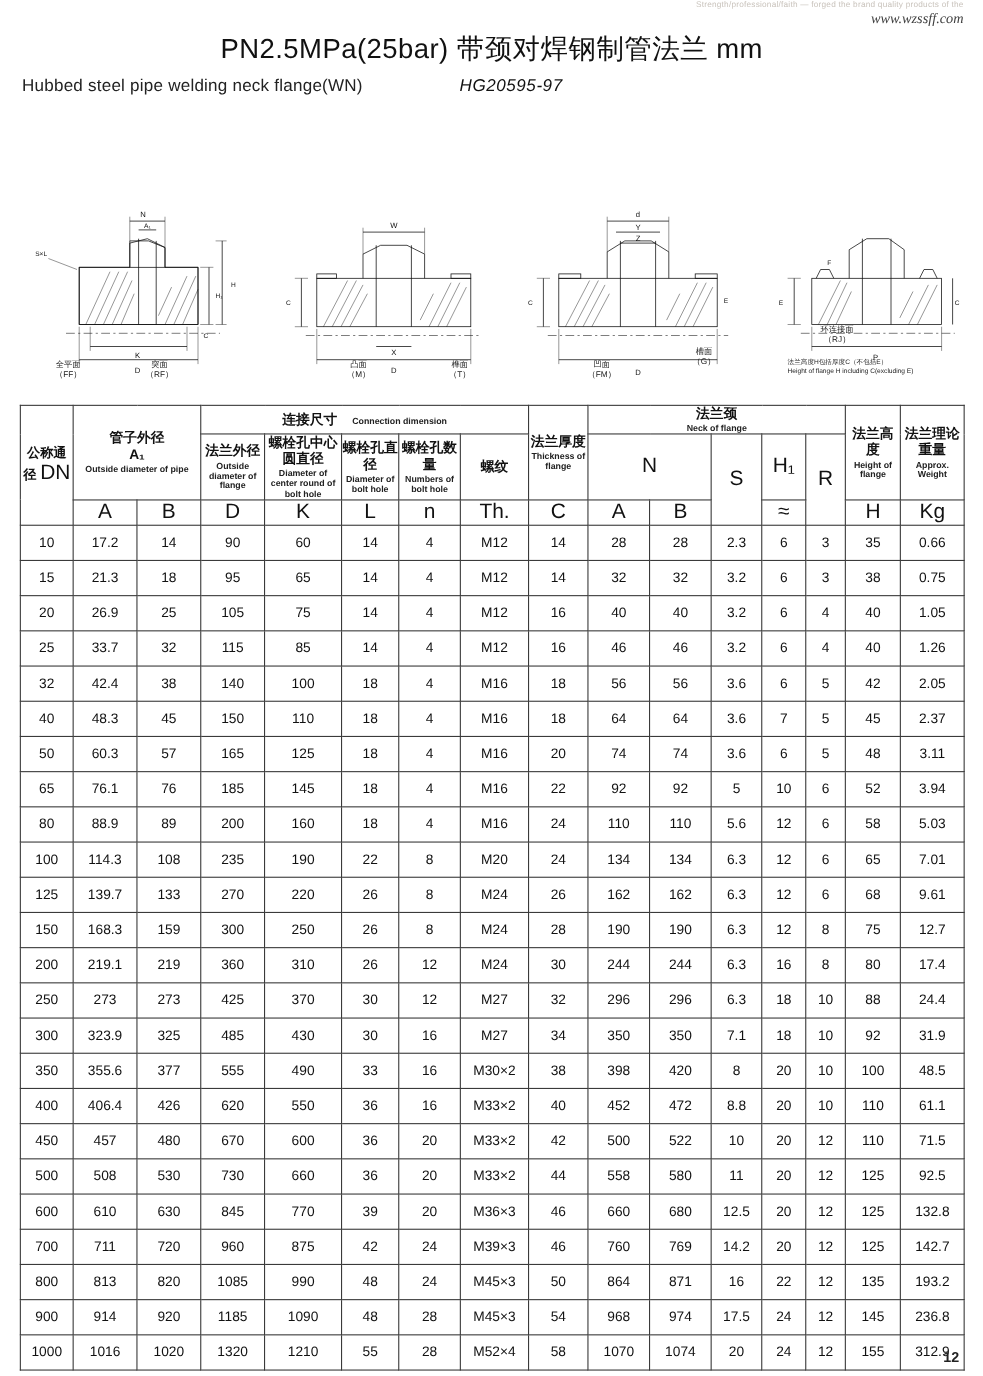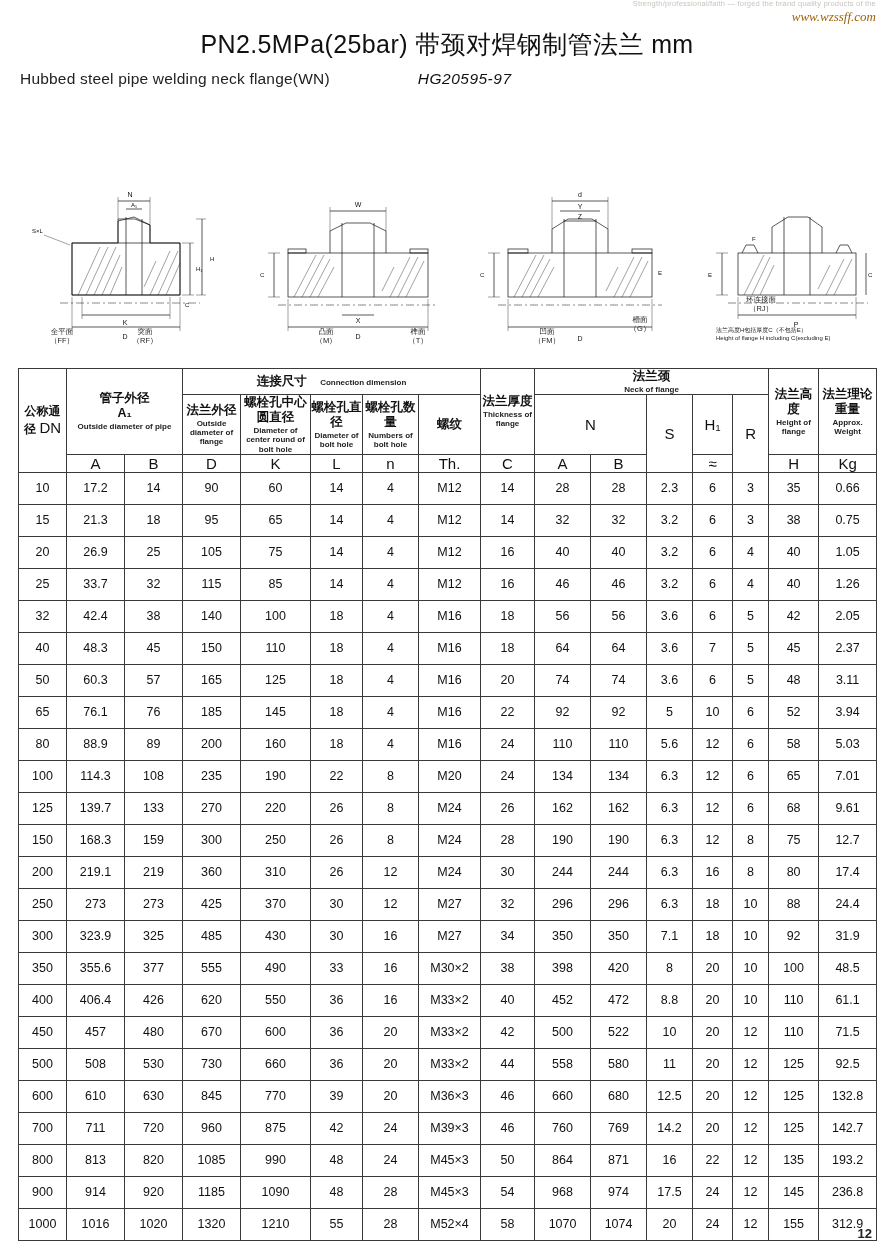--- a/index.html
+++ b/index.html
@@ -31,21 +31,21 @@
     text-align: right;
     line-height: 1.1;
   }
   .topbar .wm {
     font-size: 7.5px;
     color: #c9c3bc;
     letter-spacing: 0.2px;
   }
   .topbar .url {
     font-size: 13px;
-    color: #a16207;
+    color: #404040;
     font-style: italic;
     margin-top: 2px;
     font-family: "Liberation Serif", serif;
   }
 
   
   .title-block {
     position: absolute;
     top: 28px;
     left: 20px;
@@ -125,21 +125,21 @@
     vertical-align: middle;
     font-size: 12.5px;
     color: #111;
     padding: 0;
   }
   table.spec td.data {
     height: 31px;
   }
   .hcn { font-size: 12.5px; line-height: 1.2; display:block; }
   .hen { font-size: 8px; line-height: 1.15; display:block; color:#222; margin-top:1px;}
-  .hsym { font-size: 15px; font-weight: 500; margin-top: 44px; }
+  .hsym { font-size: 19px; font-weight: 500; margin-top: 44px; }
   .group-head { font-size: 12.5px; }
   .group-head .hen { font-size: 8px; }
   .dn-cell { font-size: 12px; line-height: 1.25; }
 
   
   .pageno {
     position: absolute;
     right: 22px;
     bottom: 10px;
     font-size: 13px;

